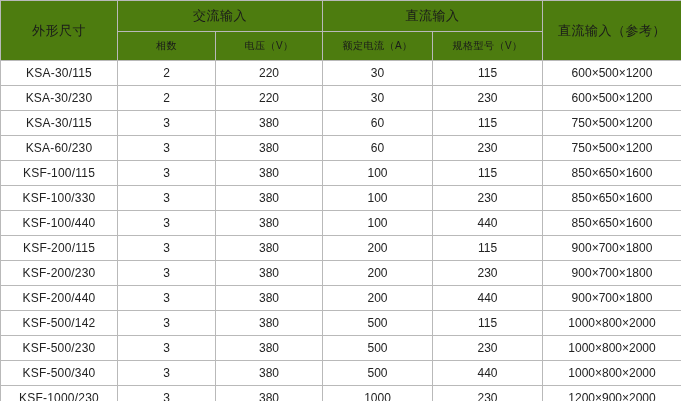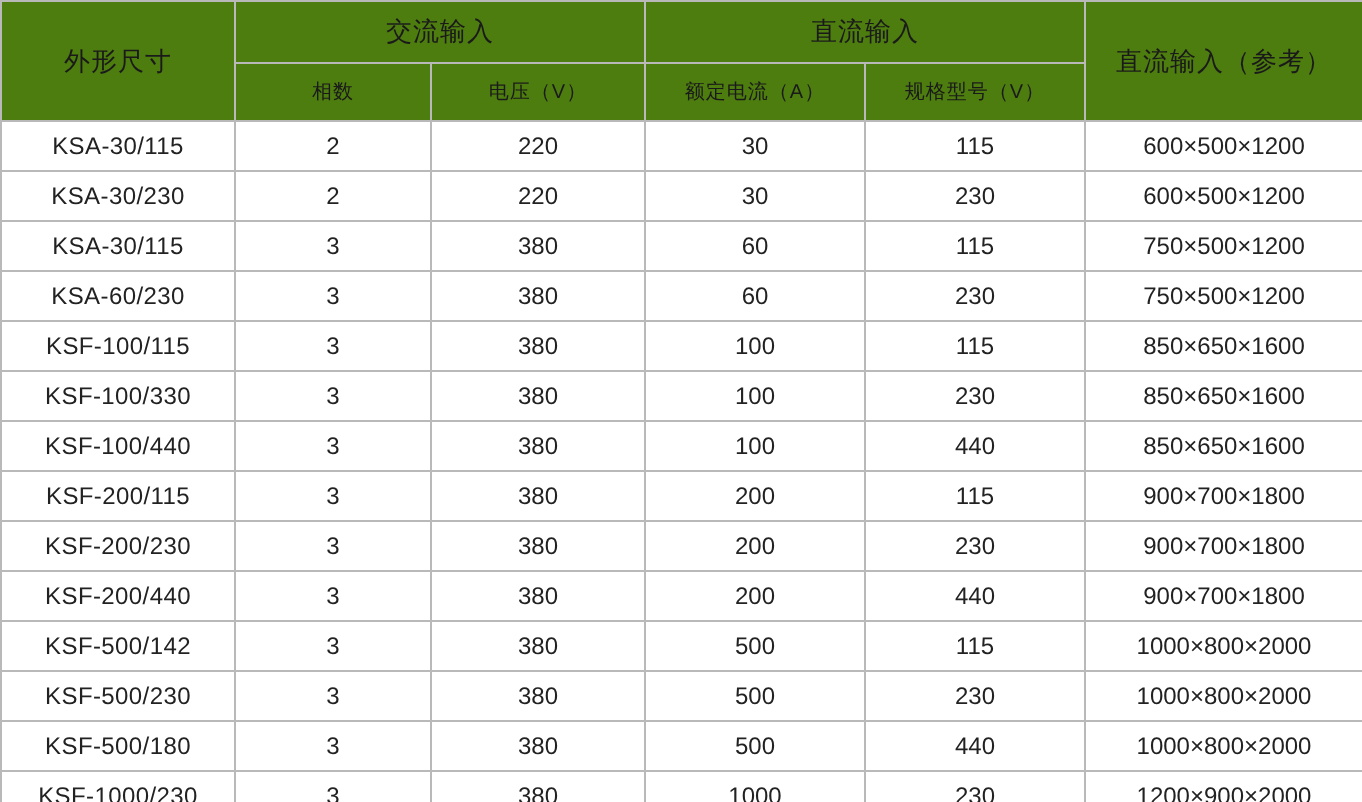--- a/index.html
+++ b/index.html
@@ -173,21 +173,21 @@
       </tr>
       <tr>
         <td class="model-cell">KSF-500/230</td>
         <td>3</td>
         <td>380</td>
         <td>500</td>
         <td>230</td>
         <td>1000×800×2000</td>
       </tr>
       <tr>
-        <td class="model-cell">KSF-500/180</td>
+        <td class="model-cell">KSF-500/340</td>
         <td>3</td>
         <td>380</td>
         <td>500</td>
         <td>440</td>
         <td>1000×800×2000</td>
       </tr>
       <tr>
         <td class="model-cell">KSF-1000/230</td>
         <td>3</td>
         <td>380</td>

